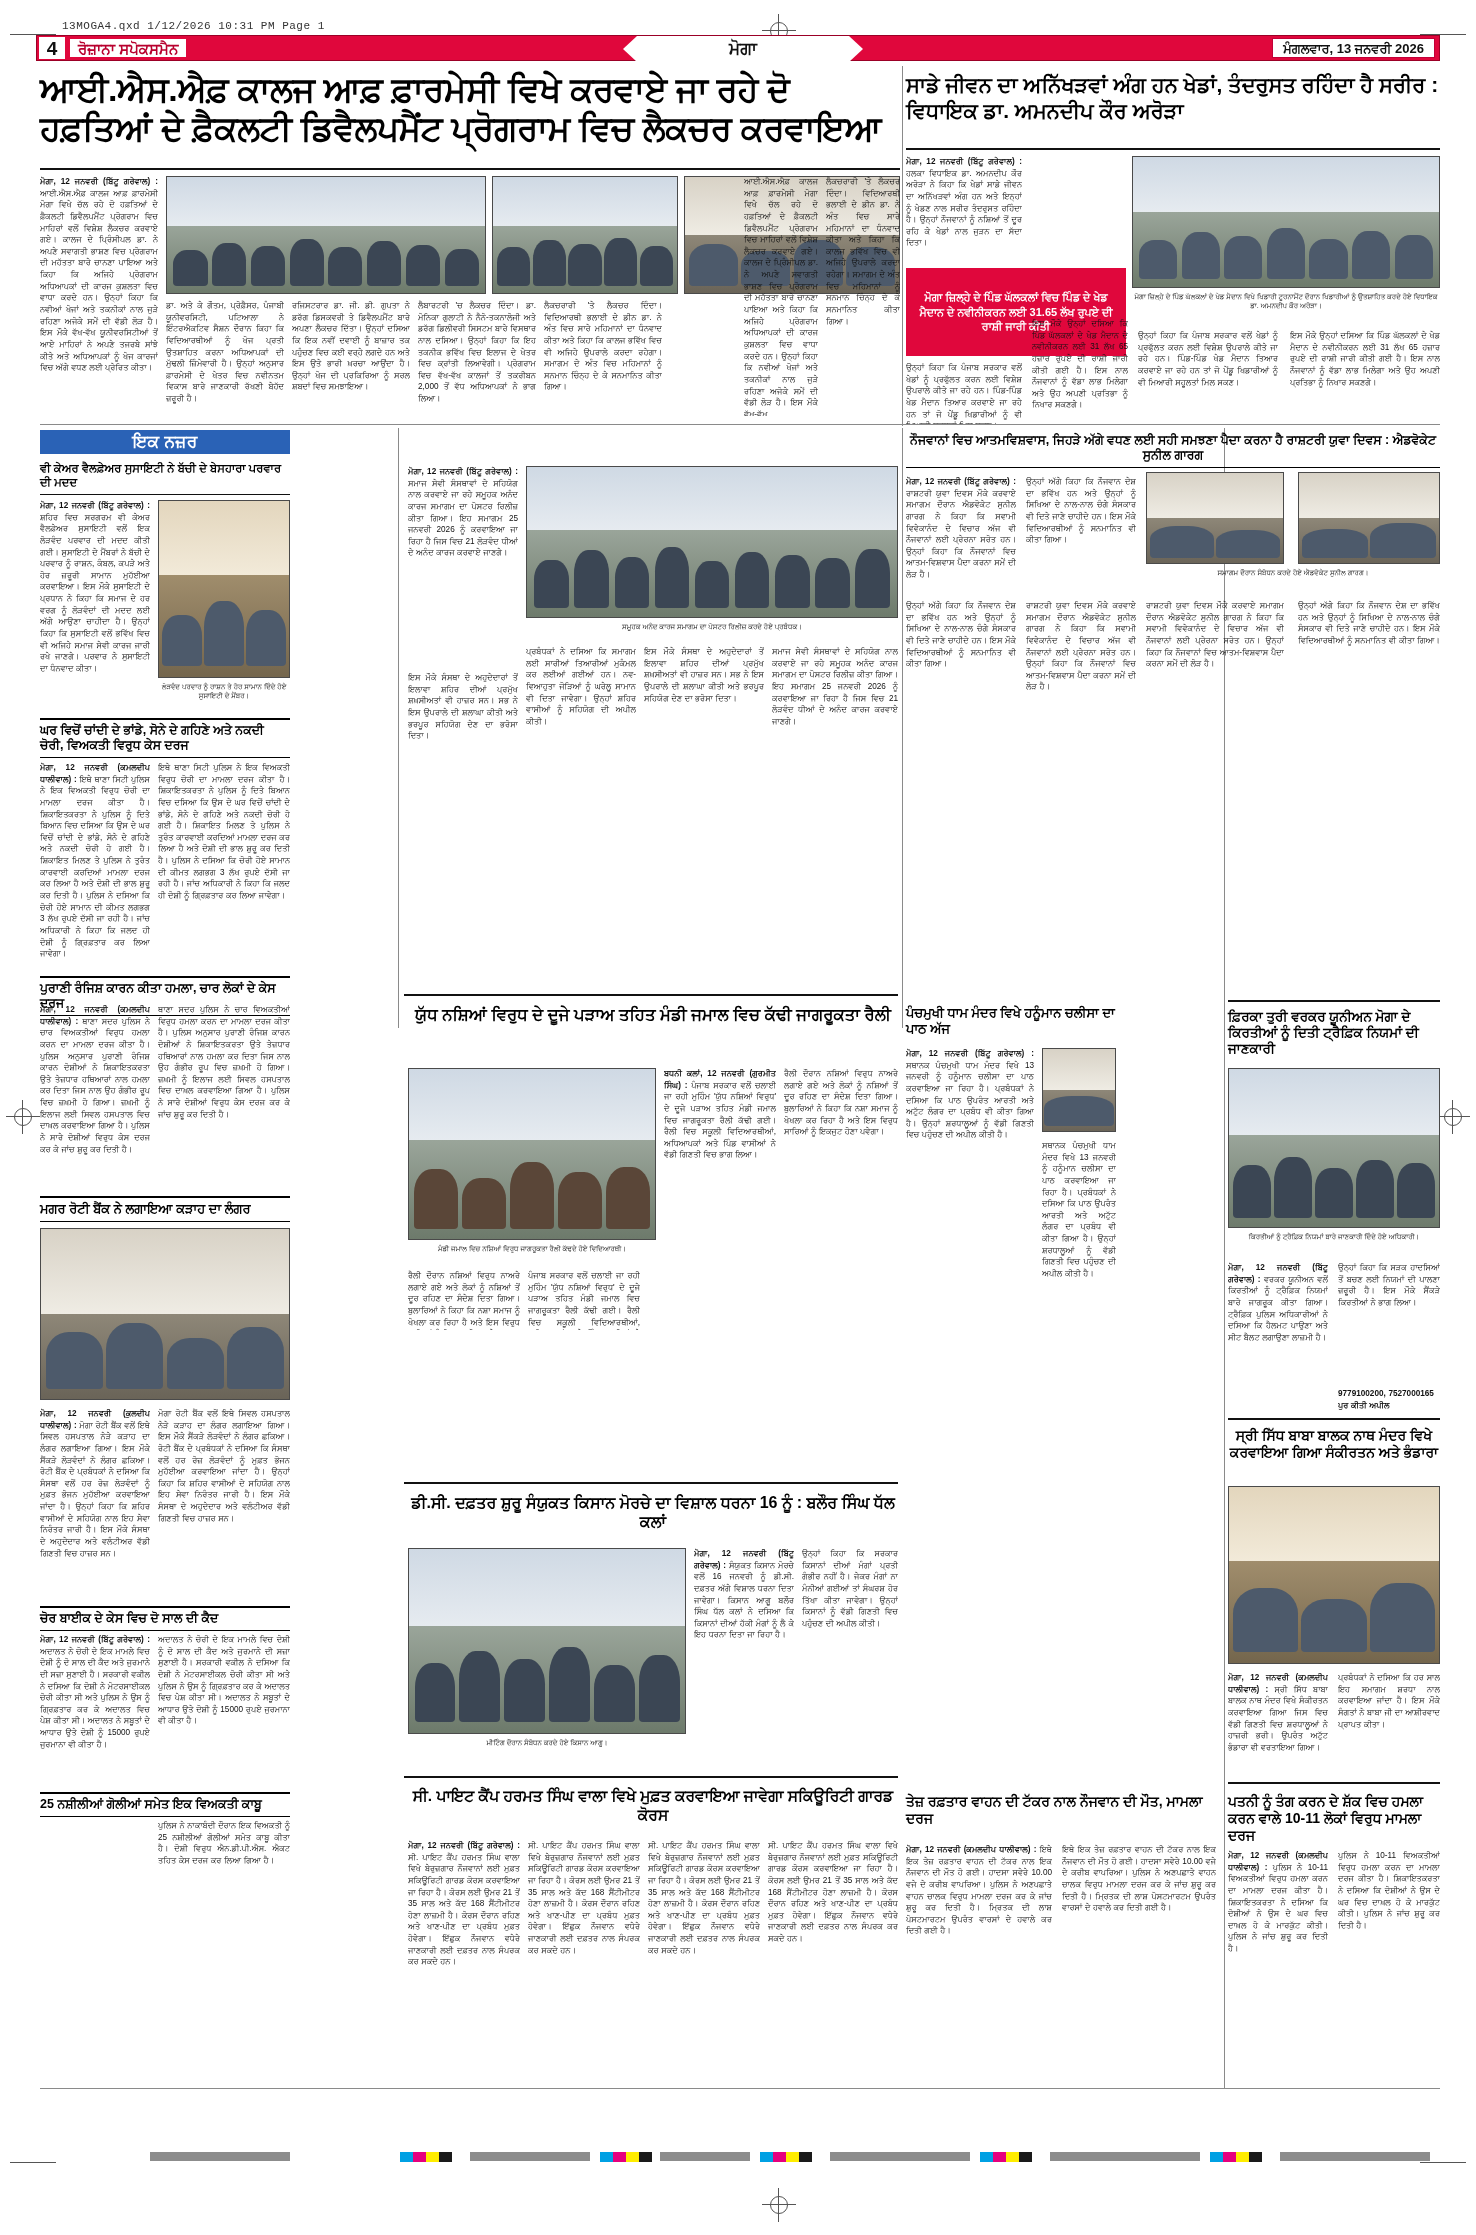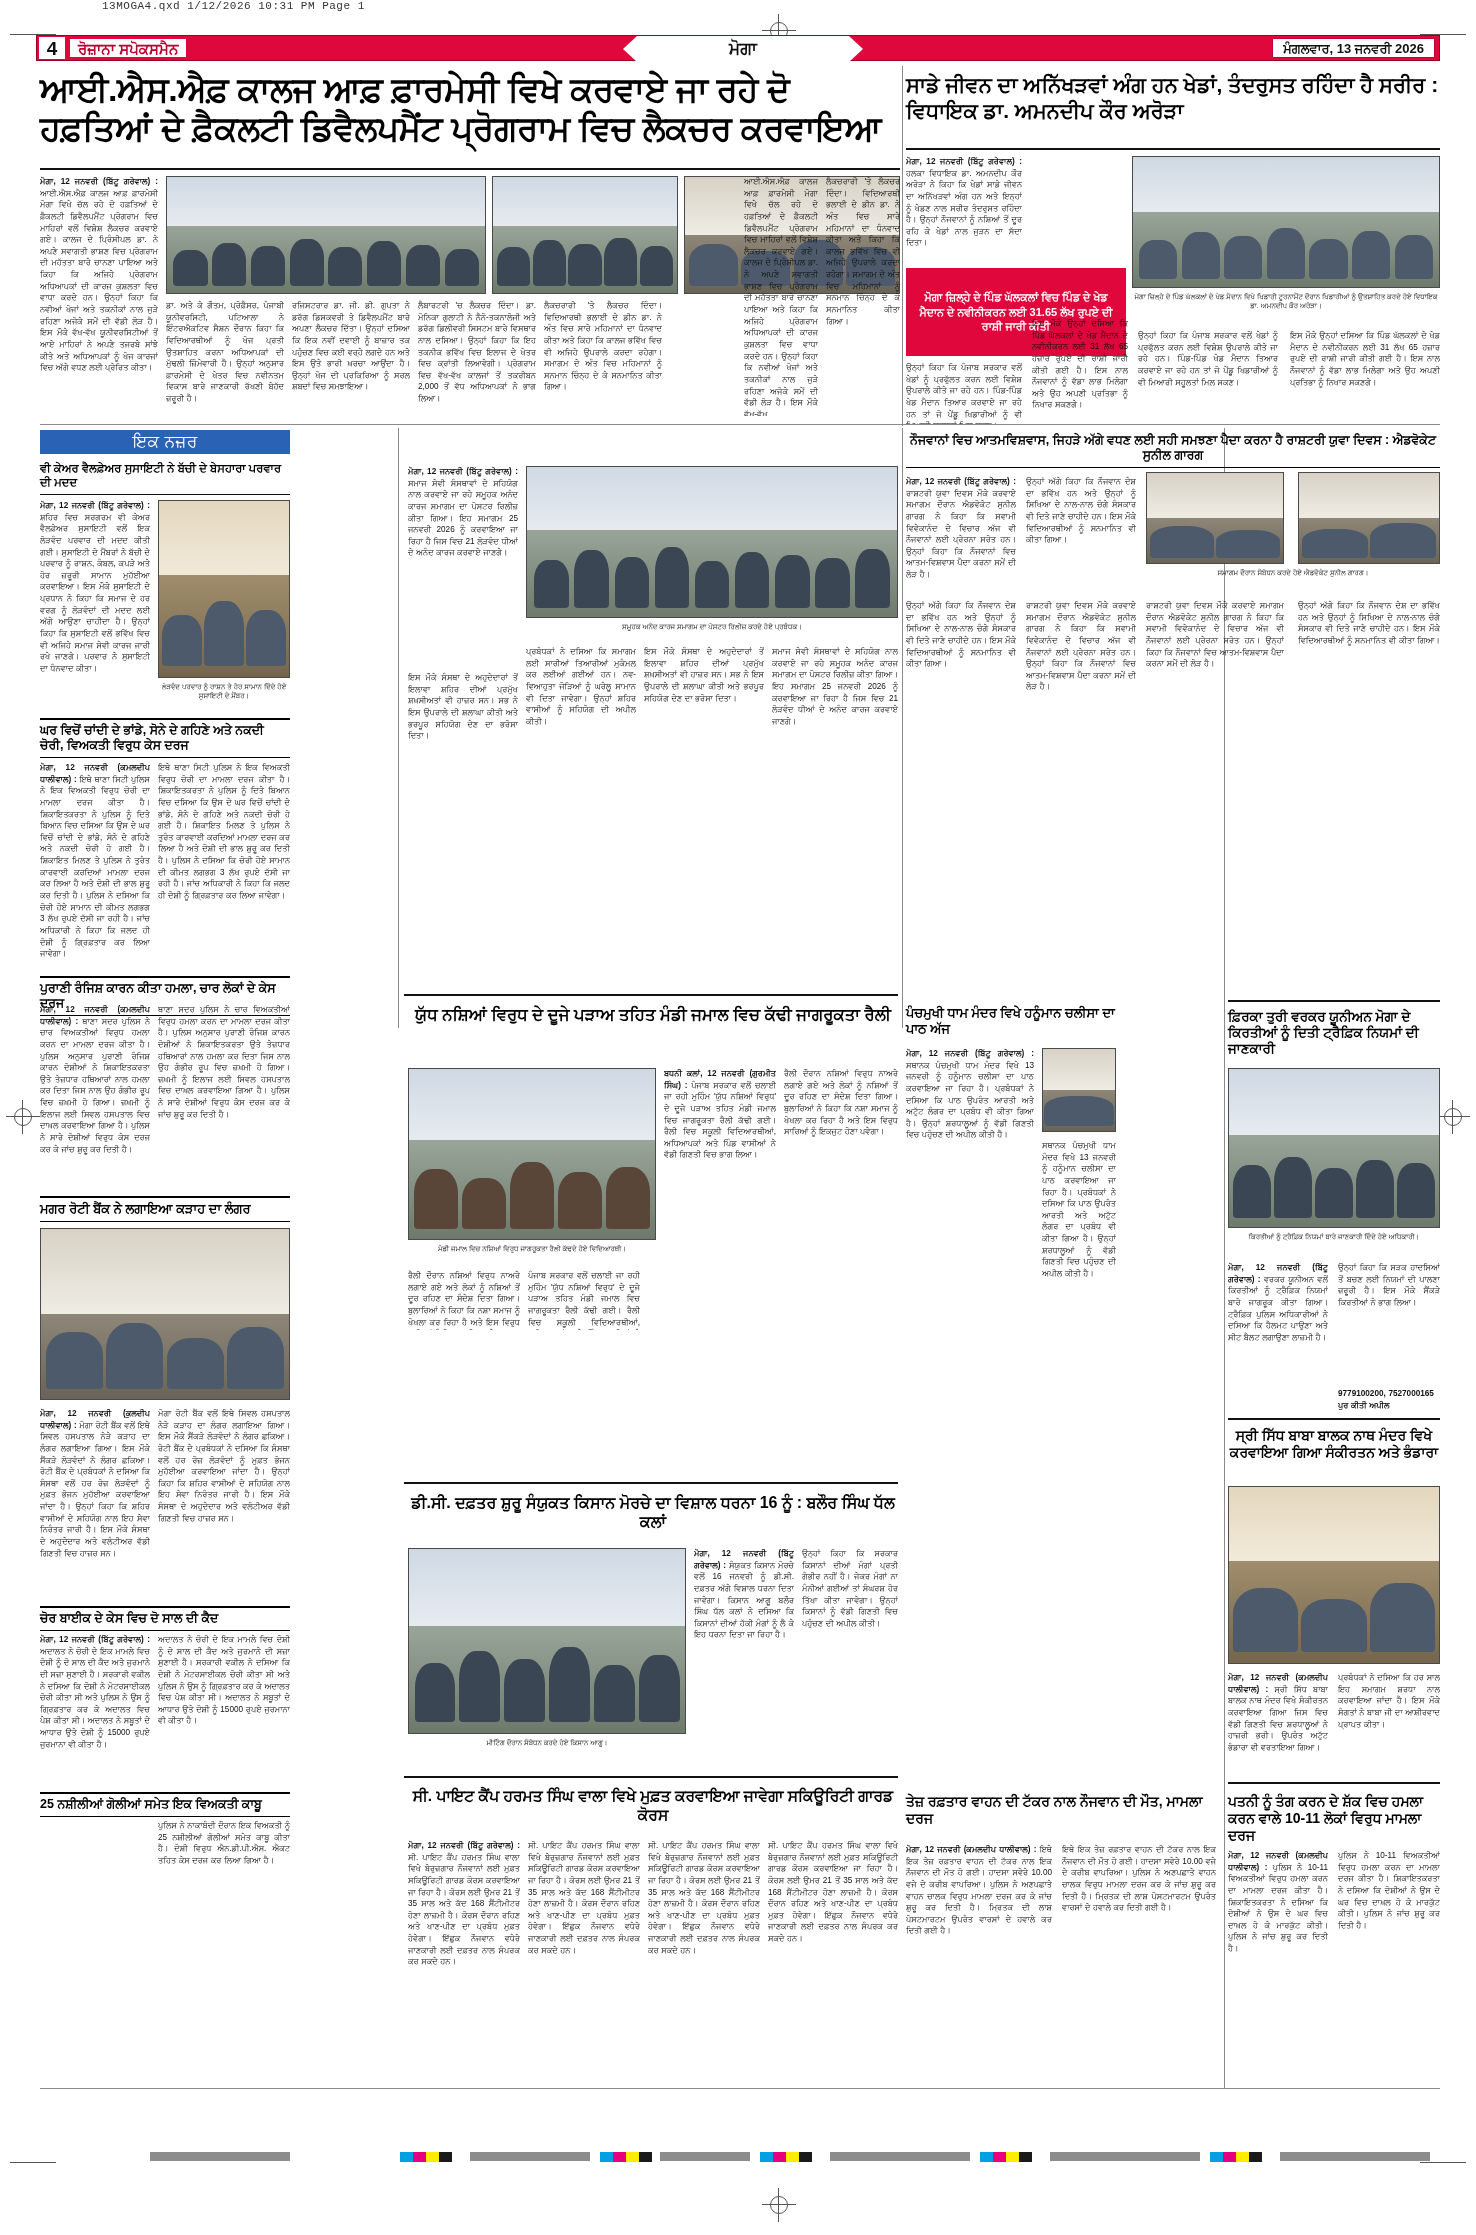--- a/index.html
+++ b/index.html
@@ -5,23 +5,23 @@
   html,body{margin:0;padding:0;background:#fff;}
   body{
     width:1476px;height:2235px;
     font-family:"Liberation Sans", sans-serif;
     -webkit-font-smoothing:none;
   }
   .page{position:relative;width:1476px;height:2235px;background:#ffffff;overflow:hidden;}
 
   
   .slug{
-    position:absolute;left:62px;top:0;
+    position:absolute;left:62px;top:20px;
     font-family:"Liberation Mono", monospace;
-    font-size:11px;color:#333;letter-spacing:.5px;white-space:nowrap;margin-left:40px;
+    font-size:11px;color:#333;letter-spacing:.5px;white-space:nowrap;
   }
   .regmark{position:absolute;width:34px;height:34px;}
   .regmark:before,.regmark:after{content:"";position:absolute;background:#555;}
   .regmark:before{left:0;top:16px;width:34px;height:1px;}
   .regmark:after{left:16px;top:0;width:1px;height:34px;}
   .regmark span{position:absolute;left:8px;top:8px;width:16px;height:16px;border:1px solid #555;border-radius:50%;}
   .reg-top{left:762px;top:14px;}
   .reg-bottom{left:762px;top:2188px;}
   .reg-left{left:6px;top:1100px;}
   .reg-right{left:1436px;top:1100px;}
@@ -95,21 +95,21 @@
     position:absolute;background:#e0073c;color:#fff;
     font-size:11px;font-weight:bold;line-height:1.35;text-align:center;
     display:flex;align-items:center;justify-content:center;padding:4px 6px;
     box-sizing:border-box;
   }
 
   
   .secbar{
     position:absolute;box-sizing:border-box;
     display:flex;align-items:center;justify-content:center;
-    font-weight:normal;color:#fff;background:#2a62b6;
+    font-weight:bold;color:#fff;background:#2a62b6;
     font-size:17px;letter-spacing:.3px;
   }
   .subhead{
     position:absolute;font-weight:bold;color:#000;line-height:1.2;
     border-top:2px solid #000;border-bottom:1px solid #000;
     padding:3px 0 4px 0;box-sizing:border-box;
   }
   .subhead.nb{border:0;padding:0;}
 
   

